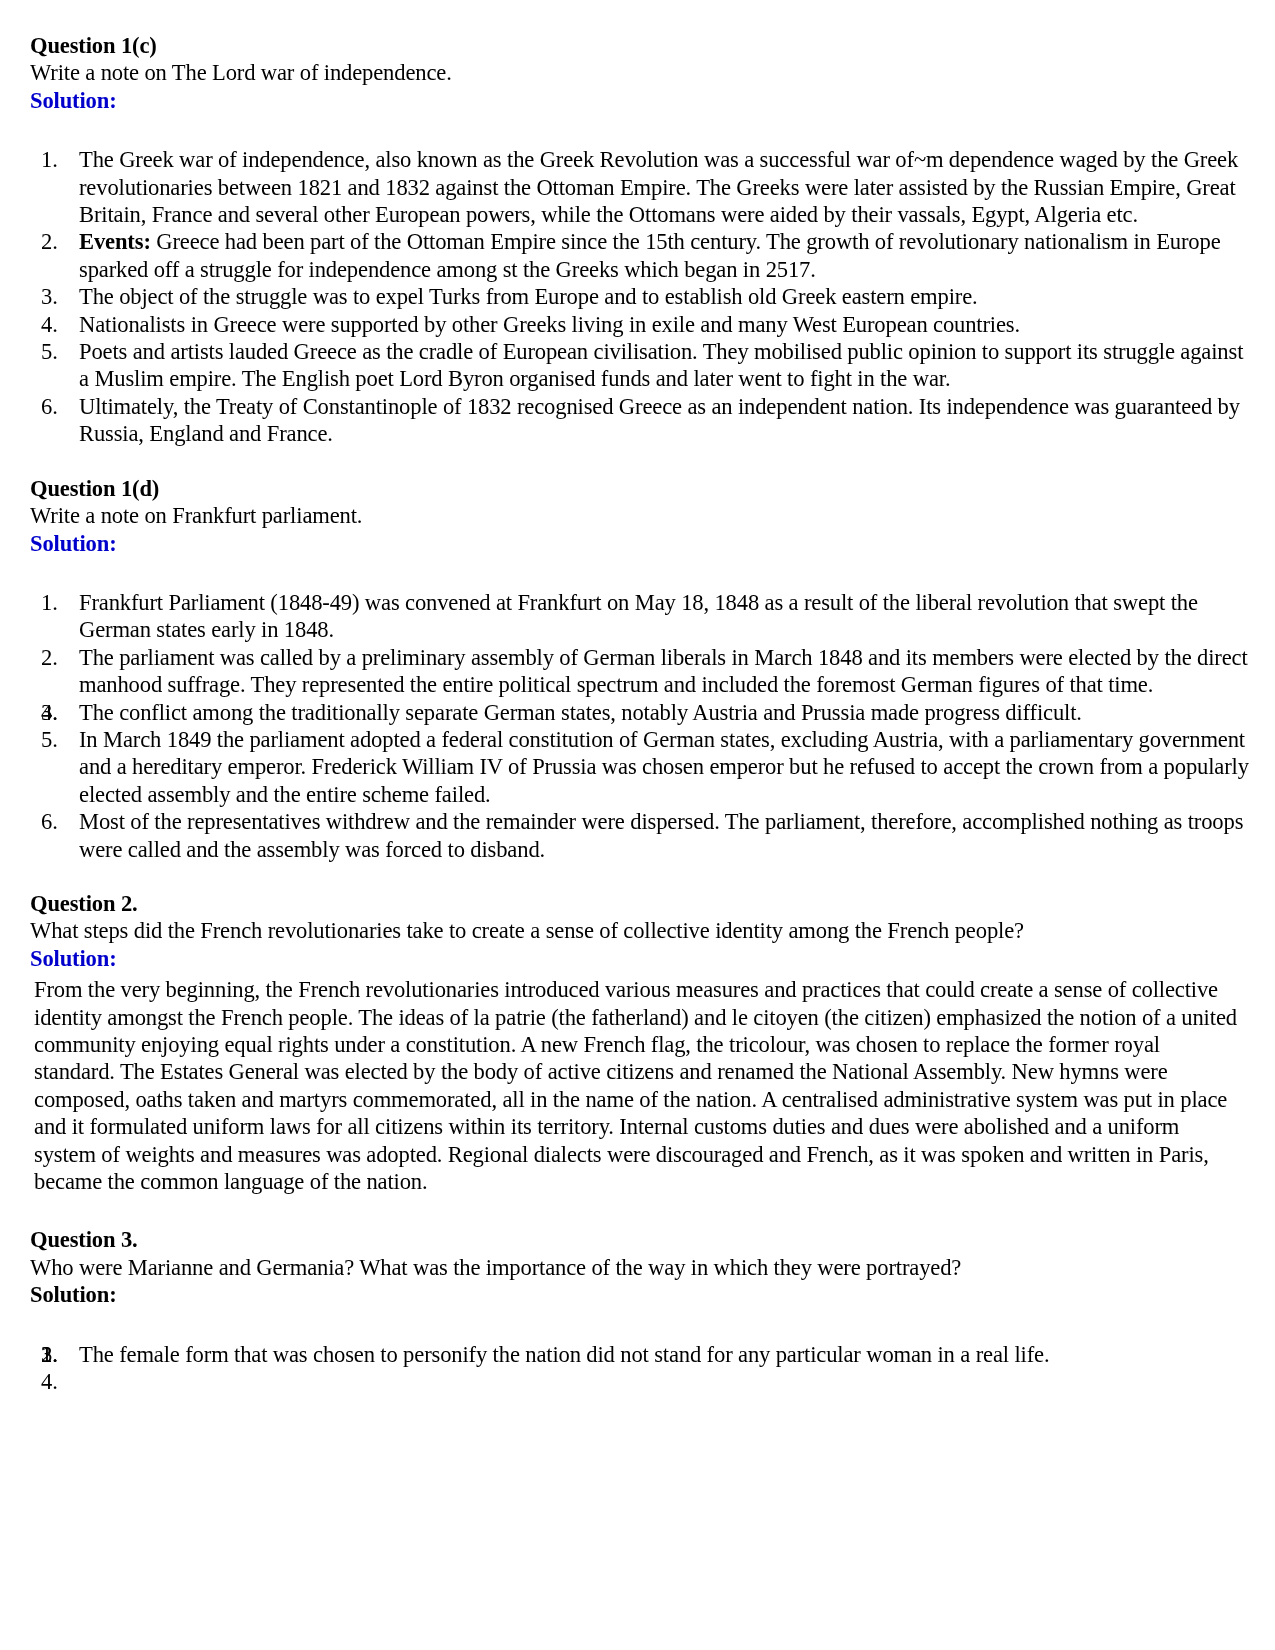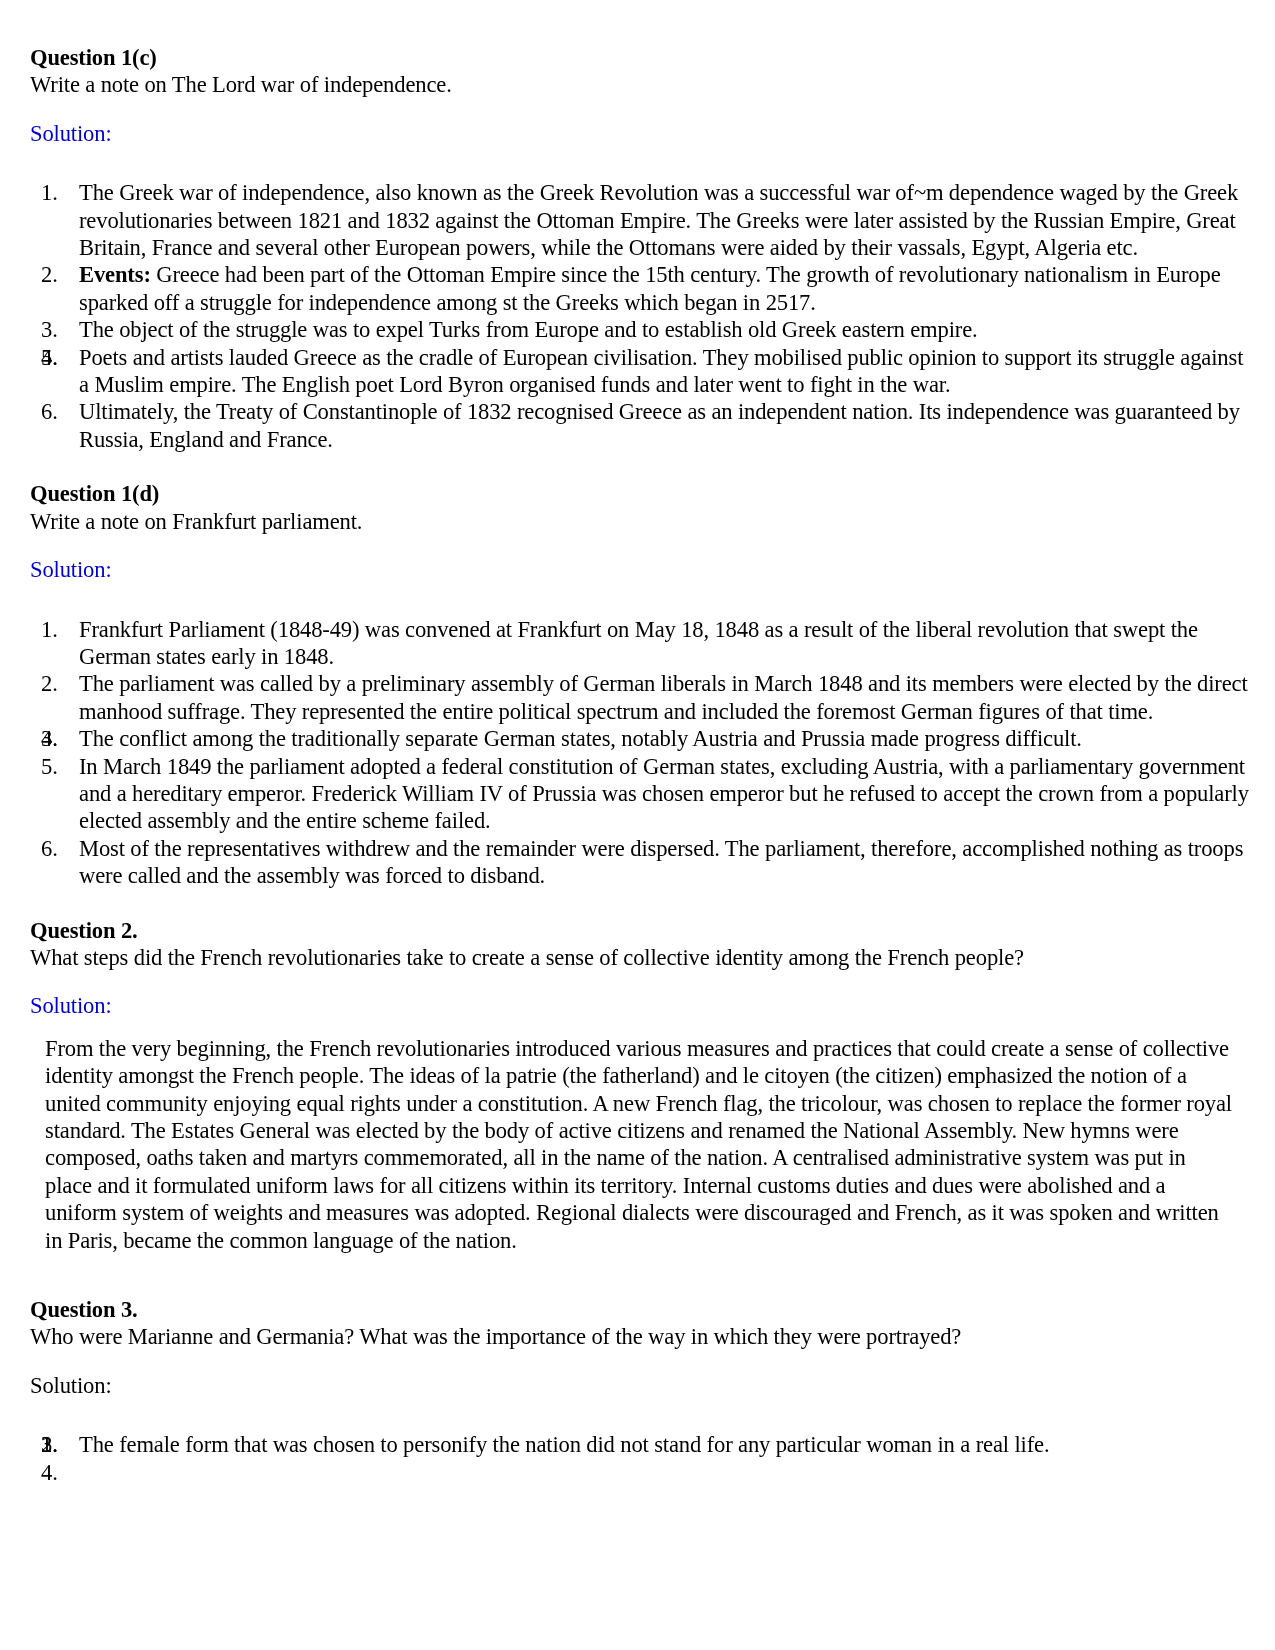--- a/index.html
+++ b/index.html
@@ -14,37 +14,36 @@
       position: relative;
       font-family: "Liberation Serif", "DejaVu Serif", serif;
       font-size: 22.6px;
       line-height: 27.4px;
       color: #000000;
       letter-spacing: -0.15px;
     }
     .page {
       position: absolute;
       left: 30px;
-      top: 44px;
+      top: 32px;
       width: 1220px;
     }
     .q-block {
       margin: 0;
     }
     .q-title {
       font-weight: bold;
       display: block;
     }
     .q-text {
       display: block;
     }
     .sol-label {
-      font-weight: normal;
+      font-weight: bold;
       display: block;
-      margin-top: 21px;
     }
     .sol-label.blue {
       color: #0000cc;
     }
     .spacer {
       height: 32px;
     }
     .spacer-small {
       height: 27px;
     }
@@ -60,21 +59,21 @@
     ol.answers li .num {
       position: absolute;
       left: 11px;
       top: 0;
     }
     .bold-lead {
       font-weight: bold;
     }
     .para {
       display: block;
-      margin: 15px;
+      margin: 4px;
     }
   </style>
 </head>
 <body>
 
 <div class="page">
 
   <section class="q-block">
     <span class="q-title">Question 1(c)</span>
     <span class="q-text">Write a note on The Lord war of independence.</span>
@@ -88,20 +87,21 @@
       <li>
         <span class="num">2.</span>
         <span class="bold-lead">Events:</span><span> Greece had been part of the Ottoman Empire since the 15th century. The growth of revolutionary nationalism in Europe sparked off a struggle for independence among st the Greeks which began in 2517.</span>
       </li>
       <li>
         <span class="num">3.</span>
         <span>The object of the struggle was to expel Turks from Europe and to establish old Greek eastern empire.</span>
       </li>
       <li>
         <span class="num">4.</span>
+        <span>Nationalists in Greece were supported by other Greeks living in exile and many West European countries.</span>
       </li>
       <li>
         <span class="num">5.</span>
         <span>Poets and artists lauded Greece as the cradle of European civilisation. They mobilised public opinion to support its struggle against a Muslim empire. The English poet Lord Byron organised funds and later went to fight in the war.</span>
       </li>
       <li>
         <span class="num">6.</span>
         <span>Ultimately, the Treaty of Constantinople of 1832 recognised Greece as an independent nation. Its independence was guaranteed by Russia, England and France.</span>
       </li>
     </ol>

